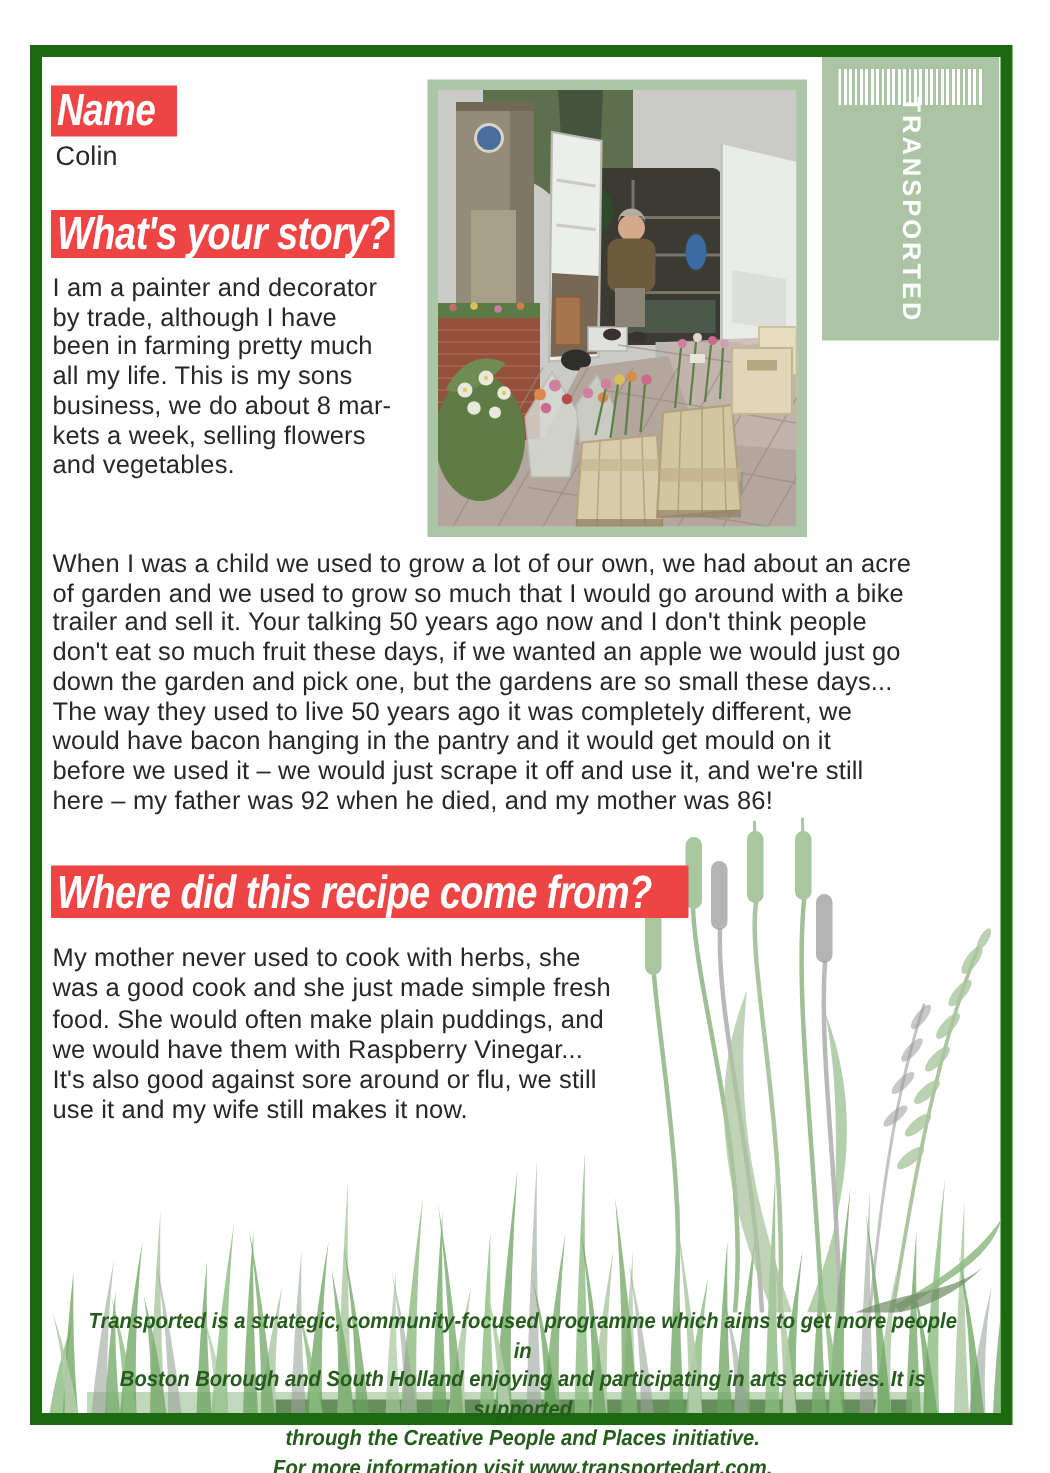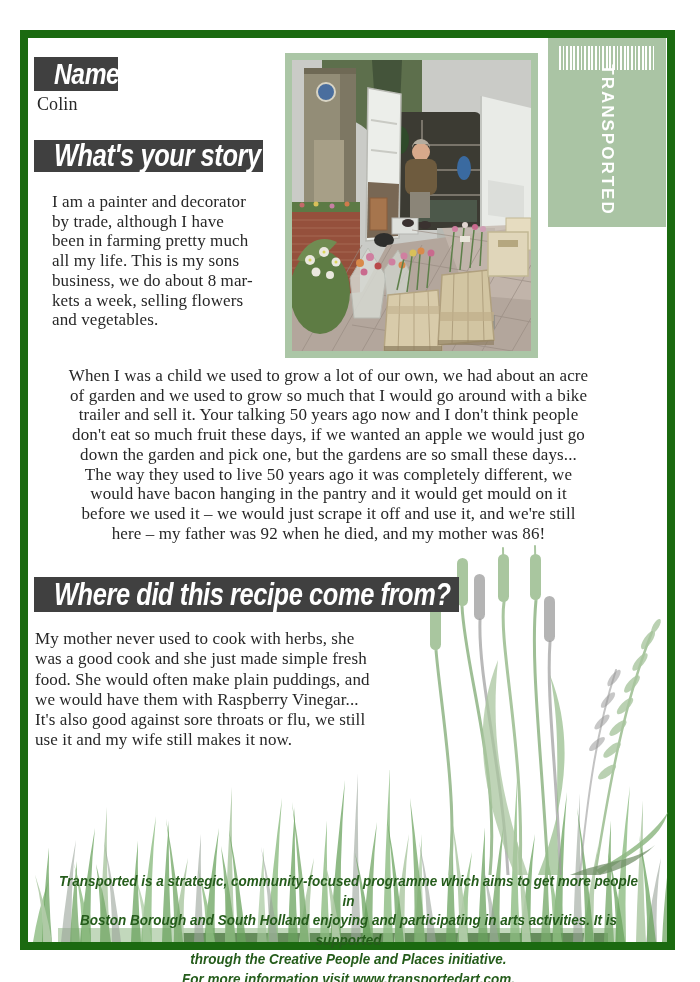--- a/index.html
+++ b/index.html
@@ -1,25 +1,25 @@
 <!DOCTYPE html>
 <html><head>
 <meta charset="utf-8">
 <style>
   html,body{margin:0;padding:0;background:#ffffff;}
   .page{position:relative;width:700px;height:982px;background:#ffffff;overflow:hidden;
         font-family:"Liberation Sans",sans-serif;}
   .frame{position:absolute;left:20px;top:30px;width:639px;height:904px;
          border:8px solid #1b6a10;background:transparent;}
   
-  .hbox{position:absolute;background:#404040;display:flex;align-items:center;padding-left:20px;box-sizing:border-box;}
+  .hbox{position:absolute;background:#ef4444;display:flex;align-items:center;padding-left:4px;box-sizing:border-box;}
   .hbox .htxt{display:inline-block;color:#ffffff;font-weight:bold;font-style:italic;
               transform:scaleX(0.82);transform-origin:0 50%;white-space:nowrap;letter-spacing:-0.5px;}
   
-  .body-text{position:absolute;font-family:Liberation Serif, serif;color:#272727;
+  .body-text{position:absolute;font-family:Liberation Sans, sans-serif;color:#272727;
              white-space:pre-line;font-size:17px;line-height:19.7px;letter-spacing:0.1px;}
   
   .sidebar{position:absolute;left:548px;top:38px;width:118px;height:189px;background:#aac4a4;}
   .barcode{position:absolute;left:11px;top:8px;width:96px;height:24px;
            background:repeating-linear-gradient(90deg,#ffffff 0 1.8px,rgba(0,0,0,0) 1.8px 3.6px);}
   .vlabel{position:absolute;left:50%;top:54%;transform:translate(-50%,-50%) rotate(90deg);
           color:#ffffff;font-weight:bold;font-size:17px;letter-spacing:2px;white-space:nowrap;}
   
   .photo{position:absolute;left:285px;top:53px;width:253px;height:305px;background:#abc6a6;
          padding:7px;box-sizing:border-box;}
@@ -162,21 +162,21 @@
   <div class="hbox" style="left:34px;top:57px;width:84px;height:34px;">
     <span class="htxt" style="font-size:30px;">Name</span>
   </div>
 
   <div class="body-text" style="left:37px;top:95px;font-size:18px;">Colin</div>
 
   <div class="hbox" style="left:34px;top:140px;width:229px;height:32px;">
     <span class="htxt" style="font-size:31px;">What's your story?</span>
   </div>
 
-  <div class="body-text" style="left:35px;top:192px;width:252px;margin-left:17px;">I am a painter and decorator
+  <div class="body-text" style="left:35px;top:182px;width:252px;">I am a painter and decorator
 by trade, although I have
 been in farming pretty much
 all my life. This is my sons
 business, we do about 8 mar-
 kets a week, selling flowers
 and vegetables.</div>
 
   <div class="photo">
     <svg width="239" height="291" viewBox="0 0 239 291">
       <rect x="0" y="0" width="239" height="291" fill="#cacbc7"></rect>
@@ -323,39 +323,39 @@
 
       <rect x="214" y="158" width="25" height="32" fill="#e6dcc0" stroke="#c2b894"></rect>
       <rect x="196" y="172" width="40" height="44" fill="#e0d6ba" stroke="#c2b894" stroke-width="1.5"></rect>
       <rect x="206" y="180" width="20" height="7" fill="#b5a77f"></rect>
 
       <rect x="92" y="286" width="58" height="5" fill="#8a7a5c" opacity="0.7"></rect>
       <rect x="146" y="280" width="56" height="5" fill="#8a7a5c" opacity="0.6"></rect>
     </svg>
   </div>
 
-  <div class="body-text" style="left:21px;top:366px;width:615px;text-align:center;">When I was a child we used to grow a lot of our own, we had about an acre
+  <div class="body-text" style="left:35px;top:366px;width:615px;">When I was a child we used to grow a lot of our own, we had about an acre
 of garden and we used to grow so much that I would go around with a bike
 trailer and sell it. Your talking 50 years ago now and I don't think people
 don't eat so much fruit these days, if we wanted an apple we would just go
 down the garden and pick one, but the gardens are so small these days...
 The way they used to live 50 years ago it was completely different, we
 would have bacon hanging in the pantry and it would get mould on it
 before we used it – we would just scrape it off and use it, and we're still
 here – my father was 92 when he died, and my mother was 86!</div>
 
   <div class="hbox" style="left:34px;top:577px;width:425px;height:35px;">
     <span class="htxt" style="font-size:31px;">Where did this recipe come from?</span>
   </div>
 
   <div class="body-text" style="left:35px;top:629px;width:460px;line-height:20.3px;">My mother never used to cook with herbs, she
 was a good cook and she just made simple fresh
 food. She would often make plain puddings, and
 we would have them with Raspberry Vinegar...
-It's also good against sore throats or flu, we still
+It's also good against sore around or flu, we still
 use it and my wife still makes it now.</div>
 
   <div class="footer-text">Transported is a strategic, community-focused programme which aims to get more people in
 Boston Borough and South Holland enjoying and participating in arts activities. It is supported
 through the Creative People and Places initiative.
 For more information visit www.transportedart.com.</div>
 
 </div>
 
 </body></html>

